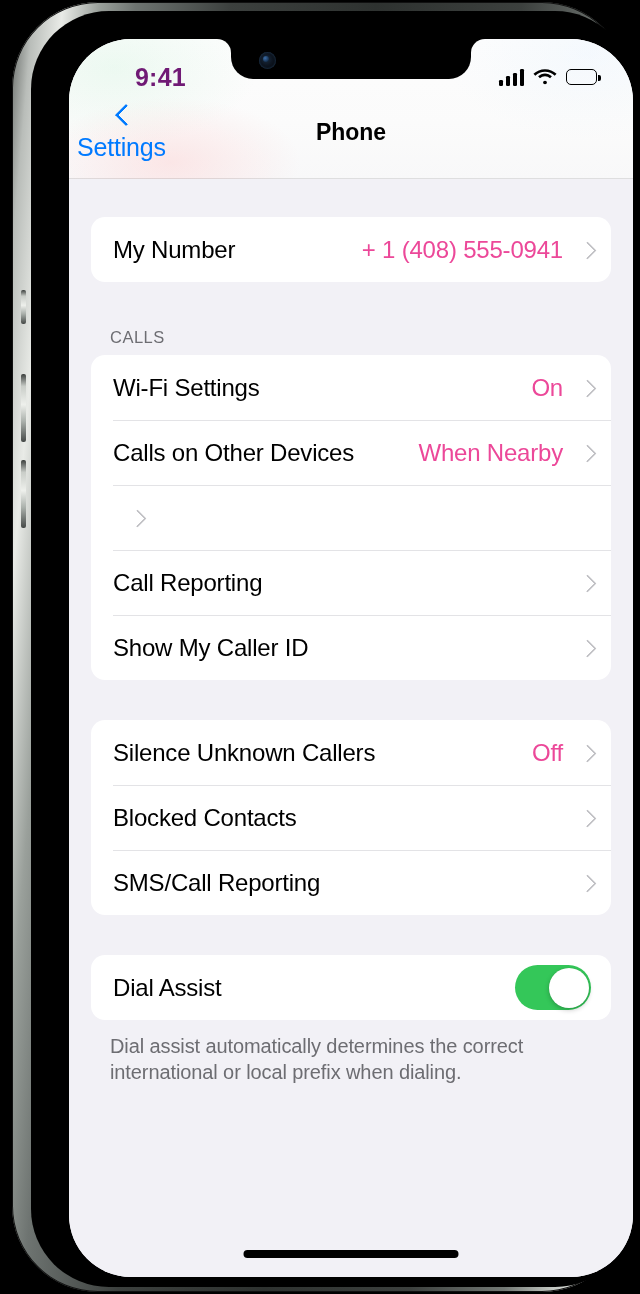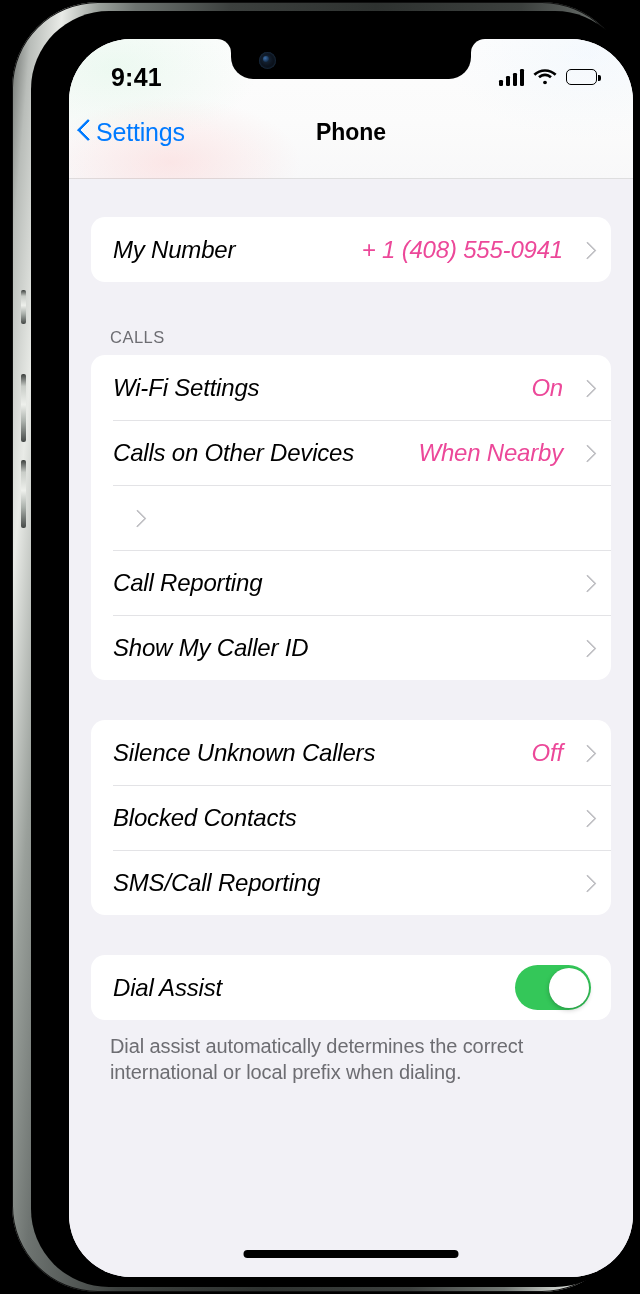--- a/index.html
+++ b/index.html
@@ -137,22 +137,23 @@
     height: 62px;
     z-index: 30;
     display: flex;
     align-items: center;
     justify-content: space-between;
     padding: 14px 36px 0 42px;
   }
   .status-time {
     font-size: 25px;
     font-weight: bold;
-    color: #000000;
+    color: #701a75;
     letter-spacing: 0.2px;
+    margin-left: 24px;
   }
   .status-icons {
     display: flex;
     align-items: center;
     gap: 9px;
   }
   .signal-bars { display: flex; align-items: flex-end; gap: 2.5px; height: 17px; }
   .signal-bars i { display: block; width: 4.5px; background: #000; border-radius: 1.3px; }
   .signal-bars i:nth-child(1) { height: 6px; }
   .signal-bars i:nth-child(2) { height: 9.5px; }
@@ -195,22 +196,24 @@
     left: 0; top: 62px;
     width: 100%;
     height: 62px;
     display: flex;
     align-items: center;
   }
   .nav-back {
     position: absolute;
     left: 8px;
     display: flex;
+    align-items: center;
     gap: 6px;
     cursor: pointer;
+    flex-direction: column;
   }
   .chev-back {
     width: 13px; height: 24px;
     position: relative;
   }
   .chev-back::before {
     content: "";
     position: absolute;
     left: 3px; top: 4px;
     width: 13px; height: 13px;
@@ -259,21 +262,20 @@
     letter-spacing: 0.5px;
     padding: 0 0 8px 19px;
     text-transform: uppercase;
   }
   .section-header-wrap { padding-top: 46px; }
 
   .card {
     background: #ffffff;
     border-radius: 14px;
     overflow: hidden;
-    font-style: italic;
   }
 
   .row {
     position: relative;
     display: flex;
     align-items: center;
     min-height: 65px;
     padding: 0 20px 0 22px;
     cursor: default;
   }

